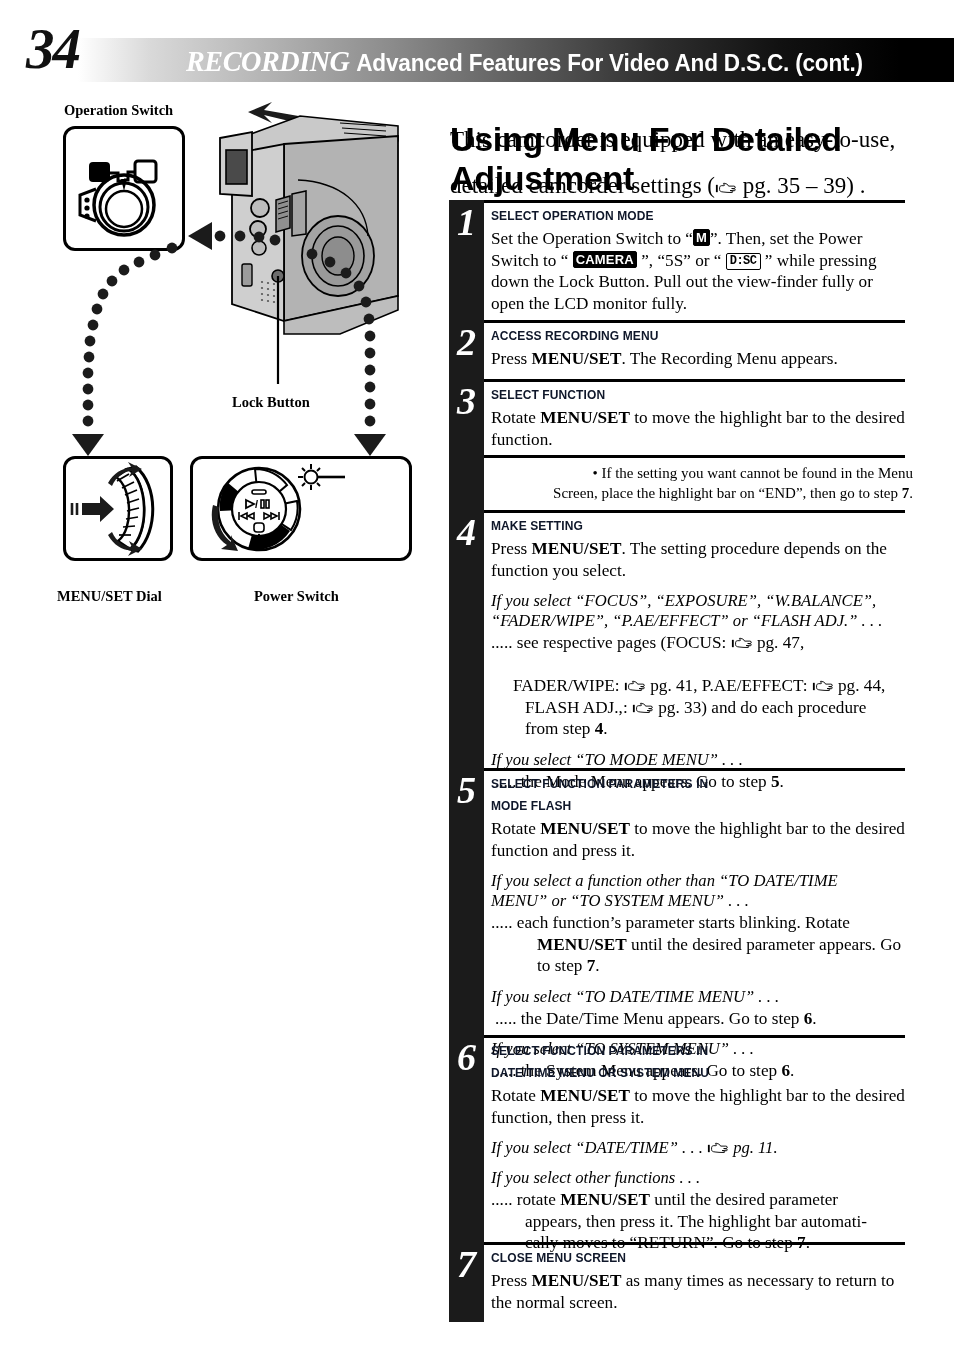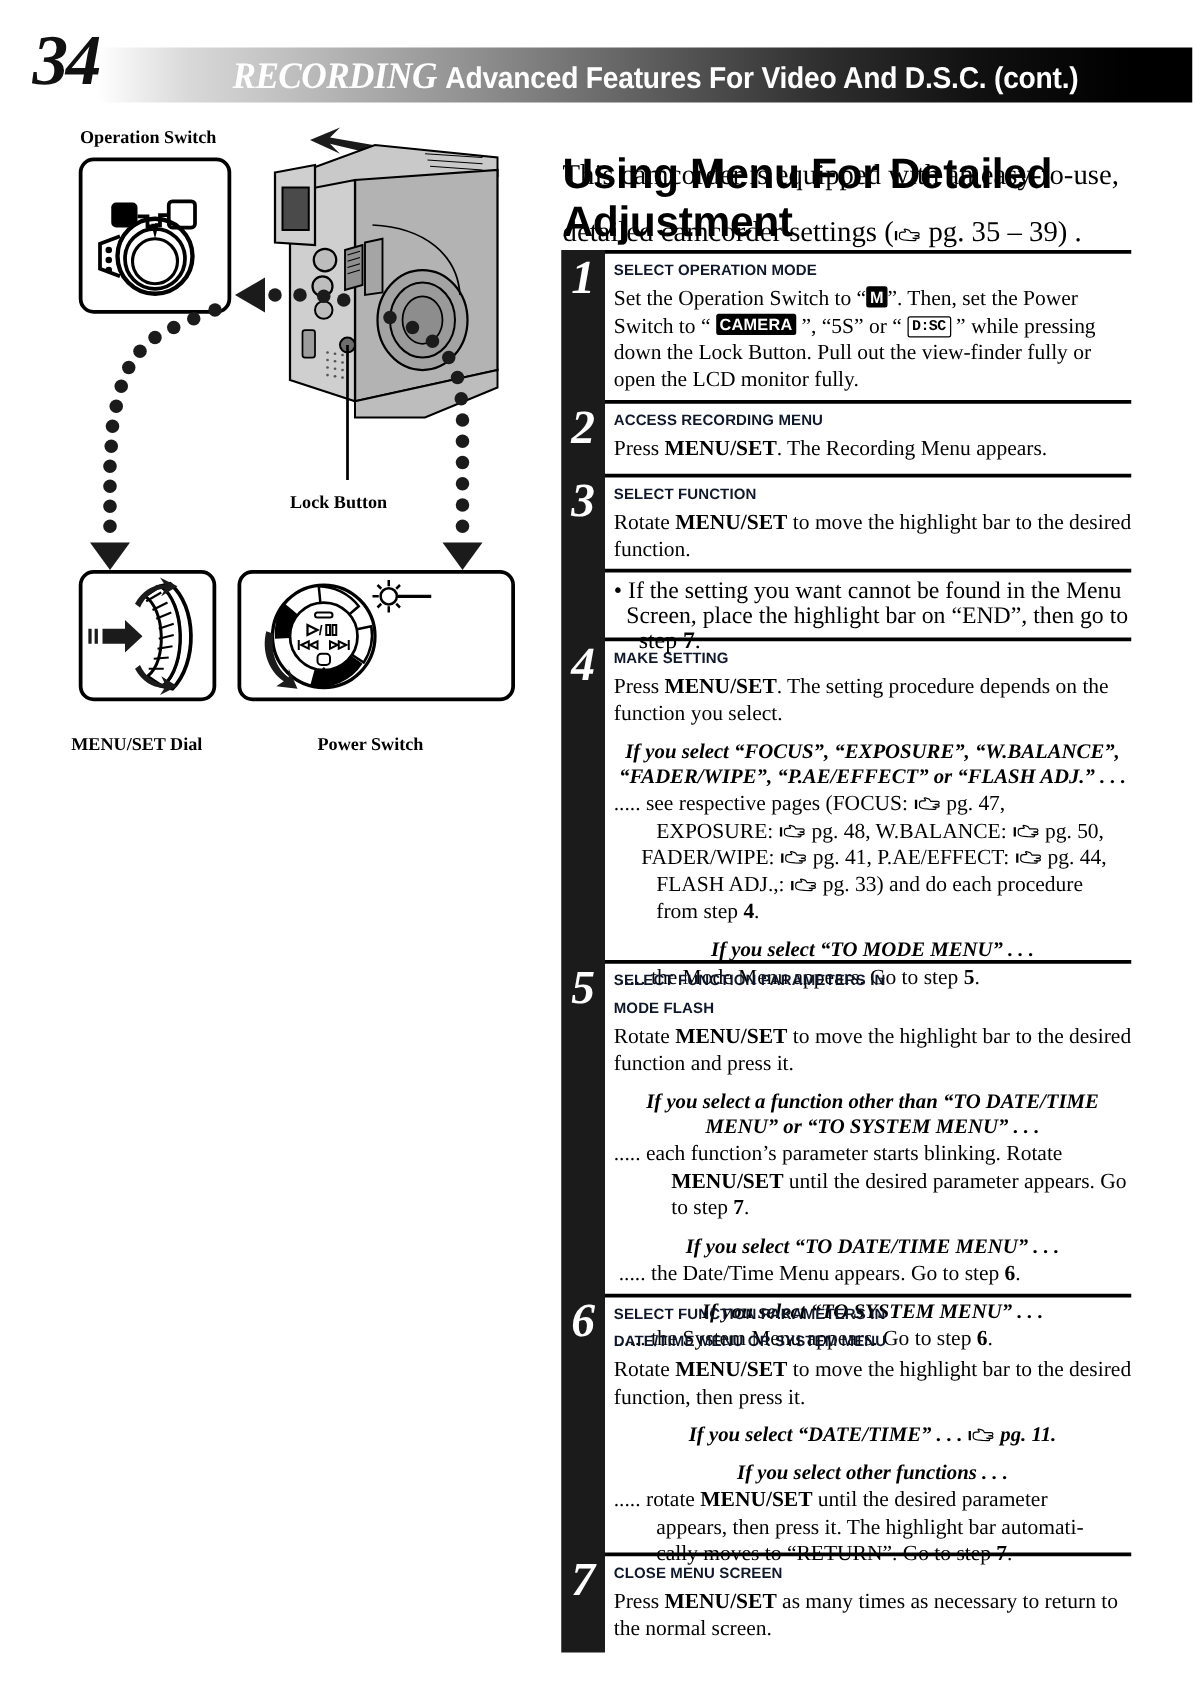--- a/index.html
+++ b/index.html
@@ -162,25 +162,24 @@
   }
   .step p {
     margin: 0;
     font-family: "Liberation Serif", serif;
     font-size: 17.2px;
     line-height: 21.5px;
     color: #000;
   }
   .step p.ital {
     font-style: italic;
-    font-weight: 700;
+    font-weight: 400;
     margin-top: 10px;
     font-size: 16.6px;
     line-height: 20px;
-    text-align: center;
   }
   .step p.ind {
     margin-left: 4px;
     text-indent: 0;
     margin-top: 1px;
   }
   .step p.hang {
     margin-left: 34px;
     text-indent: -34px;
     margin-top: 1px;
@@ -200,24 +199,25 @@
   .note-block .rule-top {
     position: absolute;
     left: 35px; top: 0;
     width: 421px; height: 2.5px; background: #000;
   }
   .note-block .note-text {
     position: absolute;
     left: 42px; top: 8px;
     width: 412px;
     font-family: "Liberation Serif", serif;
-    font-size: 19px;
+    font-size: 15px;
     line-height: 20px;
     margin-left: 10px;
     text-indent: -10px;
+    text-align: right;
   }
 
   
   .kbox {
     display: inline-block;
     border: 1.6px solid #000;
     border-radius: 2px;
     padding: 0px 3px;
     font-family: "Liberation Sans Narrow", "Liberation Sans", sans-serif;
     font-weight: 700;
@@ -516,27 +516,21 @@
 
     <p class="ital">
       <span>If you select “FOCUS”, “EXPOSURE”, “W.BALANCE”,</span><br>
       <span>“FADER/WIPE”, “P.AE/EFFECT” or “FLASH ADJ.” . . .</span>
     </p>
     <p class="hang">
       <span>..... see respective pages (FOCUS: </span><svg class="hand" viewBox="0 0 24 14">
           <path d="M1 3h2v8H1z" fill="#000"></path>
           <path d="M5 6.2c0-1.4 1-2.3 2.3-2.3h2.4c.5 0 .8-.4.5-.8l-.9-1.1c-.3-.4 0-.9.5-.8l3.2 1c.4.1.6.3.8.6l1 1.6h5.8c1 0 1.6.6 1.6 1.3s-.7 1.3-1.6 1.3h-2.4l3 .5c.6.1 1 .5 1 1s-.5.9-1.1.9l-4.6-.2 2.1.5c.5.1.8.5.8.9s-.4.8-.9.8l-5.4-.2-4.3-.4C5.9 10.5 5 9.6 5 8.3z" fill="none" stroke="#000" stroke-width="1"></path>
         </svg><span> pg. 47,</span><br>
-      <span style="margin-left:34px; display:inline-block;"><span>EXPOSURE: </span><svg class="hand" viewBox="0 0 24 14">
-            <path d="M1 3h2v8H1z" fill="#000"></path>
-            <path d="M5 6.2c0-1.4 1-2.3 2.3-2.3h2.4c.5 0 .8-.4.5-.8l-.9-1.1c-.3-.4 0-.9.5-.8l3.2 1c.4.1.6.3.8.6l1 1.6h5.8c1 0 1.6.6 1.6 1.3s-.7 1.3-1.6 1.3h-2.4l3 .5c.6.1 1 .5 1 1s-.5.9-1.1.9l-4.6-.2 2.1.5c.5.1.8.5.8.9s-.4.8-.9.8l-5.4-.2-4.3-.4C5.9 10.5 5 9.6 5 8.3z" fill="none" stroke="#000" stroke-width="1"></path>
-          </svg><span> pg. 48, W.BALANCE: </span><svg class="hand" viewBox="0 0 24 14">
-            <path d="M1 3h2v8H1z" fill="#000"></path>
-            <path d="M5 6.2c0-1.4 1-2.3 2.3-2.3h2.4c.5 0 .8-.4.5-.8l-.9-1.1c-.3-.4 0-.9.5-.8l3.2 1c.4.1.6.3.8.6l1 1.6h5.8c1 0 1.6.6 1.6 1.3s-.7 1.3-1.6 1.3h-2.4l3 .5c.6.1 1 .5 1 1s-.5.9-1.1.9l-4.6-.2 2.1.5c.5.1.8.5.8.9s-.4.8-.9.8l-5.4-.2-4.3-.4C5.9 10.5 5 9.6 5 8.3z" fill="none" stroke="#000" stroke-width="1"></path>
-          </svg><span> pg. 50,</span></span><br>
+      <br>
       <span style="margin-left:22px; display:inline-block;"><span>FADER/WIPE: </span><svg class="hand" viewBox="0 0 24 14">
             <path d="M1 3h2v8H1z" fill="#000"></path>
             <path d="M5 6.2c0-1.4 1-2.3 2.3-2.3h2.4c.5 0 .8-.4.5-.8l-.9-1.1c-.3-.4 0-.9.5-.8l3.2 1c.4.1.6.3.8.6l1 1.6h5.8c1 0 1.6.6 1.6 1.3s-.7 1.3-1.6 1.3h-2.4l3 .5c.6.1 1 .5 1 1s-.5.9-1.1.9l-4.6-.2 2.1.5c.5.1.8.5.8.9s-.4.8-.9.8l-5.4-.2-4.3-.4C5.9 10.5 5 9.6 5 8.3z" fill="none" stroke="#000" stroke-width="1"></path>
           </svg><span> pg. 41, P.AE/EFFECT: </span><svg class="hand" viewBox="0 0 24 14">
             <path d="M1 3h2v8H1z" fill="#000"></path>
             <path d="M5 6.2c0-1.4 1-2.3 2.3-2.3h2.4c.5 0 .8-.4.5-.8l-.9-1.1c-.3-.4 0-.9.5-.8l3.2 1c.4.1.6.3.8.6l1 1.6h5.8c1 0 1.6.6 1.6 1.3s-.7 1.3-1.6 1.3h-2.4l3 .5c.6.1 1 .5 1 1s-.5.9-1.1.9l-4.6-.2 2.1.5c.5.1.8.5.8.9s-.4.8-.9.8l-5.4-.2-4.3-.4C5.9 10.5 5 9.6 5 8.3z" fill="none" stroke="#000" stroke-width="1"></path>
           </svg><span> pg. 44,</span></span><br>
       <span style="margin-left:34px; display:inline-block;"><span>FLASH ADJ.,: </span><svg class="hand" viewBox="0 0 24 14">
             <path d="M1 3h2v8H1z" fill="#000"></path>
             <path d="M5 6.2c0-1.4 1-2.3 2.3-2.3h2.4c.5 0 .8-.4.5-.8l-.9-1.1c-.3-.4 0-.9.5-.8l3.2 1c.4.1.6.3.8.6l1 1.6h5.8c1 0 1.6.6 1.6 1.3s-.7 1.3-1.6 1.3h-2.4l3 .5c.6.1 1 .5 1 1s-.5.9-1.1.9l-4.6-.2 2.1.5c.5.1.8.5.8.9s-.4.8-.9.8l-5.4-.2-4.3-.4C5.9 10.5 5 9.6 5 8.3z" fill="none" stroke="#000" stroke-width="1"></path>

